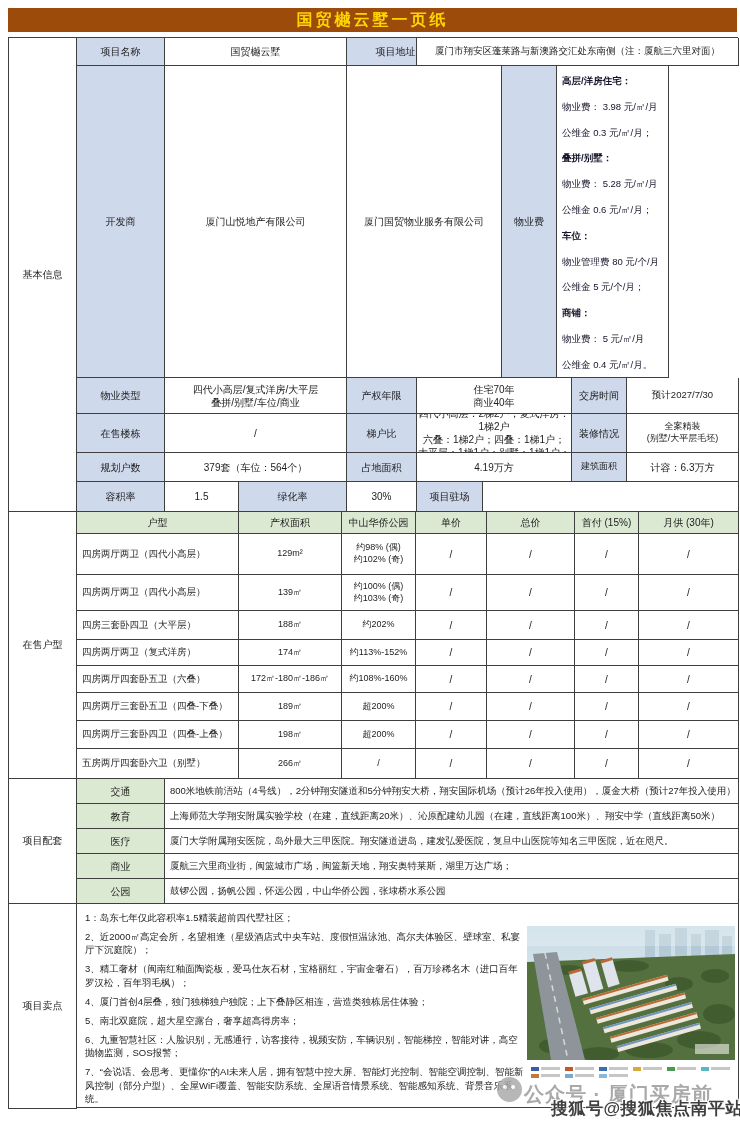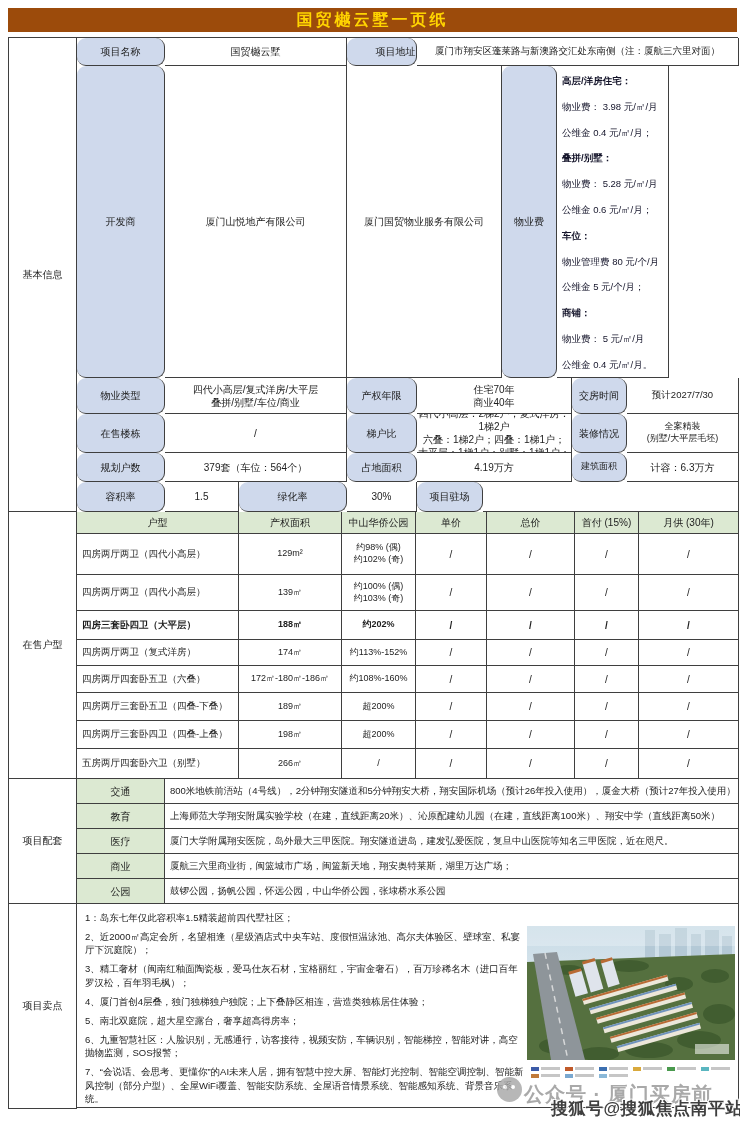--- a/index.html
+++ b/index.html
@@ -9,21 +9,21 @@
         color:#FFD400;font-size:16px;font-weight:900;letter-spacing:3px;
         display:flex;align-items:center;justify-content:center;}
   .tbl{position:absolute;left:8px;top:37px;width:729px;border-top:1px solid #3f3f3f;border-left:1px solid #3f3f3f;}
   .sec{display:flex;}
   .side{flex:0 0 67px;width:67px;border-right:1px solid #3f3f3f;border-bottom:1px solid #3f3f3f;
         display:flex;align-items:center;justify-content:center;font-size:10px;background:#fff;}
   .rows{flex:1 1 auto;min-width:0;}
   .row{display:flex;}
   .c{border-right:1px solid #3f3f3f;border-bottom:1px solid #3f3f3f;display:flex;align-items:center;
      justify-content:center;text-align:center;font-size:10px;line-height:1.3;overflow:hidden;box-sizing:border-box;}
-  .lbl{background:#CFD9EC;border-radius:9px;}
+  .lbl{background:#CFD9EC;}
   .grn{background:#DCE9D2;}
   .left{justify-content:flex-start;text-align:left;padding-left:5px;}
   .ml{white-space:pre-line;}
   .sm{font-size:10px;}
   .fee-box{display:block;text-align:left;padding:2px 0 0 5px;}
   .fee-line{height:25.8px;line-height:25.8px;font-size:9.5px;white-space:nowrap;color:#14142a;}
   .fee-line.b{font-weight:bold;}
   .sp-cell{position:relative;display:block;padding:7px 6px 0 8px;text-align:left;}
   .sp{width:440px;font-size:9.5px;line-height:1.42;margin-bottom:5.5px;color:#1c1c1c;}
   .site-img{position:absolute;top:22px;right:3px;width:208px;height:158px;background:#fff;}
@@ -61,21 +61,21 @@
           <div class="c" style="flex:0 0 322px;font-size:9.5px;">厦门市翔安区蓬莱路与新澳路交汇处东南侧（注：厦航三六里对面）</div>
         </div>
         <div class="row" style="height:312px;">
           <div class="c lbl" style="flex:0 0 88px;">开发商</div>
           <div class="c" style="flex:0 0 182px;">厦门山悦地产有限公司</div>
           <div class="c" style="flex:0 0 155px;">厦门国贸物业服务有限公司</div>
           <div class="c lbl" style="flex:0 0 55px;">物业费</div>
           <div class="c fee-box" style="flex:0 0 112px;" id="fee-lines">
               <div class="fee-line b">高层/洋房住宅：</div>
               <div class="fee-line">物业费： 3.98 元/㎡/月</div>
-              <div class="fee-line">公维金 0.4 元/㎡/月；</div>
+              <div class="fee-line">公维金 0.3 元/㎡/月；</div>
               <div class="fee-line b">叠拼/别墅：</div>
               <div class="fee-line">物业费： 5.28 元/㎡/月</div>
               <div class="fee-line">公维金 0.6 元/㎡/月；</div>
               <div class="fee-line b">车位：</div>
               <div class="fee-line">物业管理费 80 元/个/月</div>
               <div class="fee-line">公维金 5 元/个/月；</div>
               <div class="fee-line b">商铺：</div>
               <div class="fee-line">物业费： 5 元/㎡/月</div>
               <div class="fee-line">公维金 0.4 元/㎡/月。</div>
             </div>
@@ -146,21 +146,21 @@
             <div class="row" style="height: 36px;">
               <div class="c left" style="flex: 0 0 162px; font-size: 9.5px;">四房两厅两卫（四代小高层）</div>
               <div class="c" style="flex: 0 0 103px; font-size: 9px;">139㎡</div>
               <div class="c ml" style="flex: 0 0 74px; font-size: 9px;">约100% (偶)
 约103% (奇)</div>
               <div class="c" style="flex: 0 0 71px;">/</div>
               <div class="c" style="flex: 0 0 88px;">/</div>
               <div class="c" style="flex: 0 0 64px;">/</div>
               <div class="c" style="flex: 0 0 100px;">/</div>
             </div>
-            <div class="row" style="height: 29px; font-weight: bold;">
+            <div class="row" style="height: 29px;">
               <div class="c left" style="flex: 0 0 162px; font-size: 9.5px;">四房三套卧四卫（大平层）</div>
               <div class="c" style="flex: 0 0 103px; font-size: 9px;">188㎡</div>
               <div class="c ml" style="flex: 0 0 74px; font-size: 9px;">约202%</div>
               <div class="c" style="flex: 0 0 71px;">/</div>
               <div class="c" style="flex: 0 0 88px;">/</div>
               <div class="c" style="flex: 0 0 64px;">/</div>
               <div class="c" style="flex: 0 0 100px;">/</div>
             </div>
             <div class="row" style="height: 26px;">
               <div class="c left" style="flex: 0 0 162px; font-size: 9.5px;">四房两厅两卫（复式洋房）</div>

